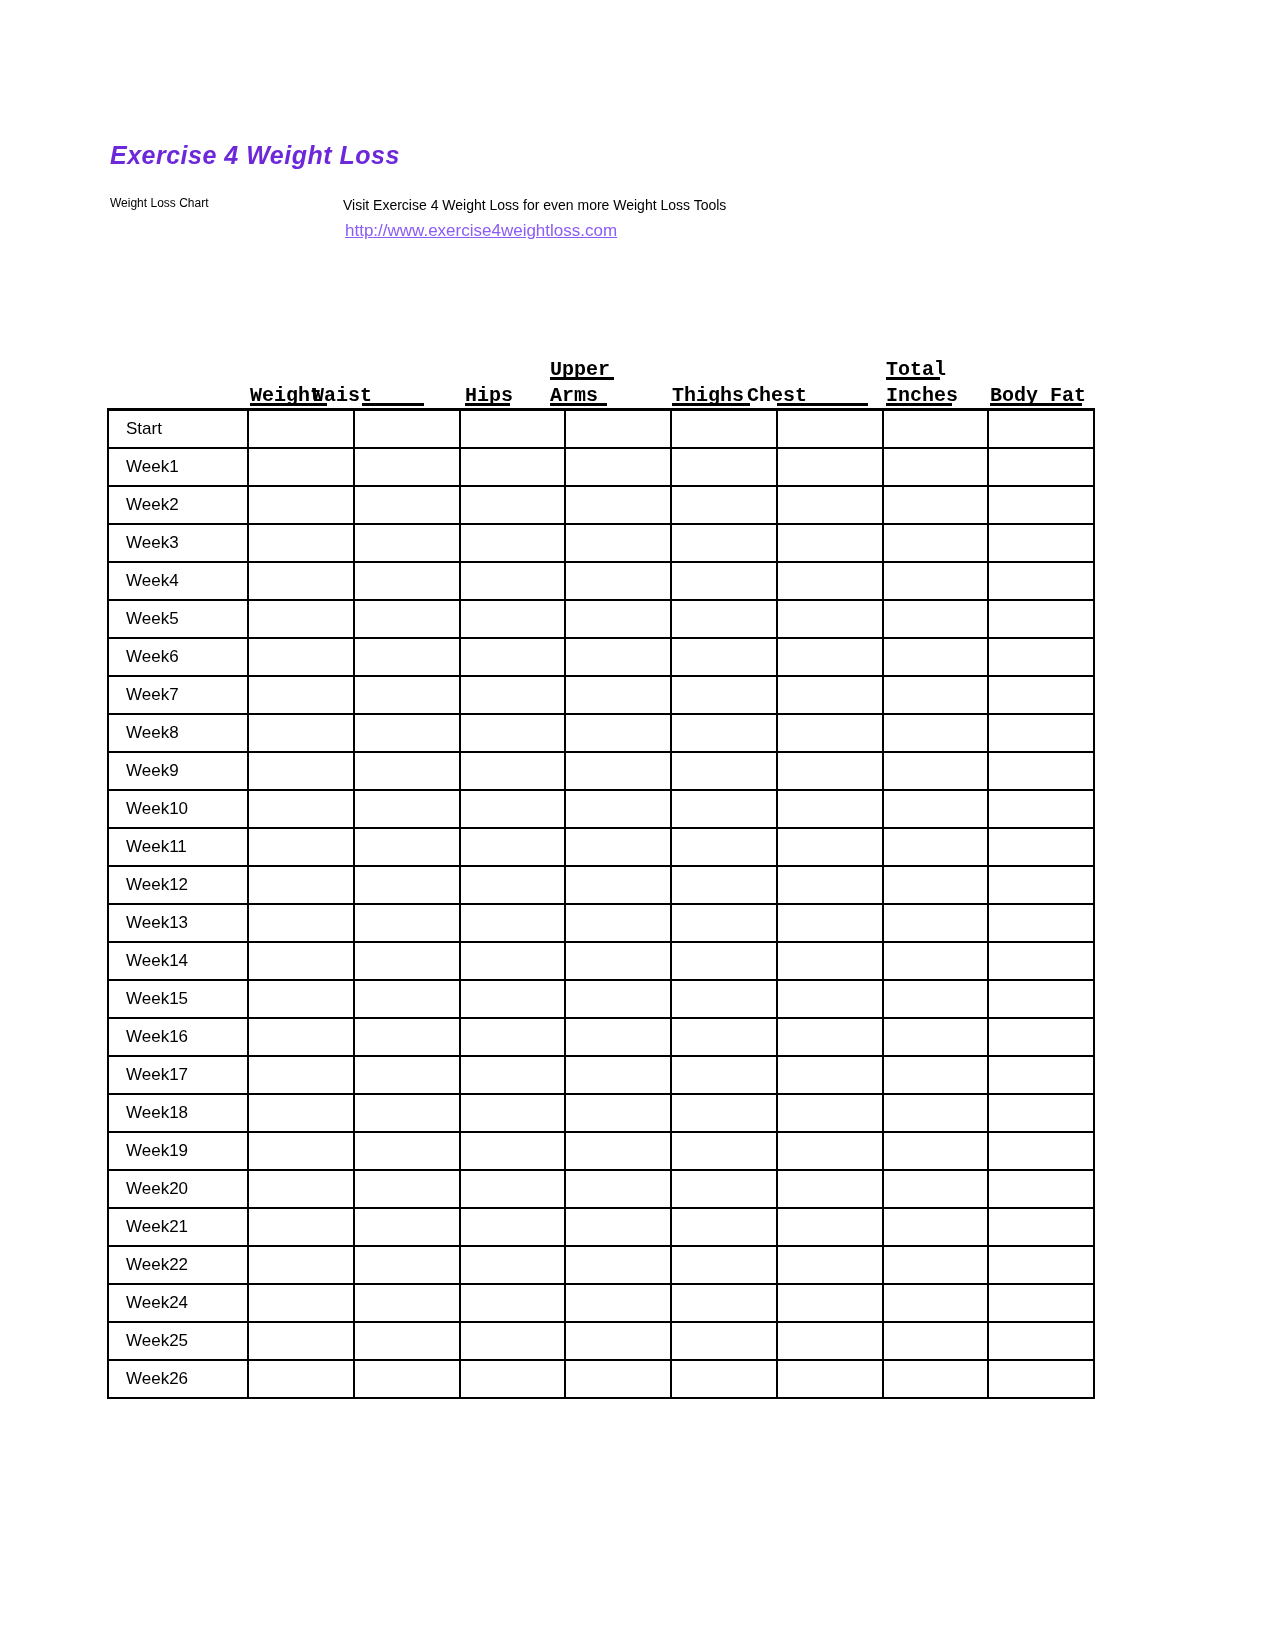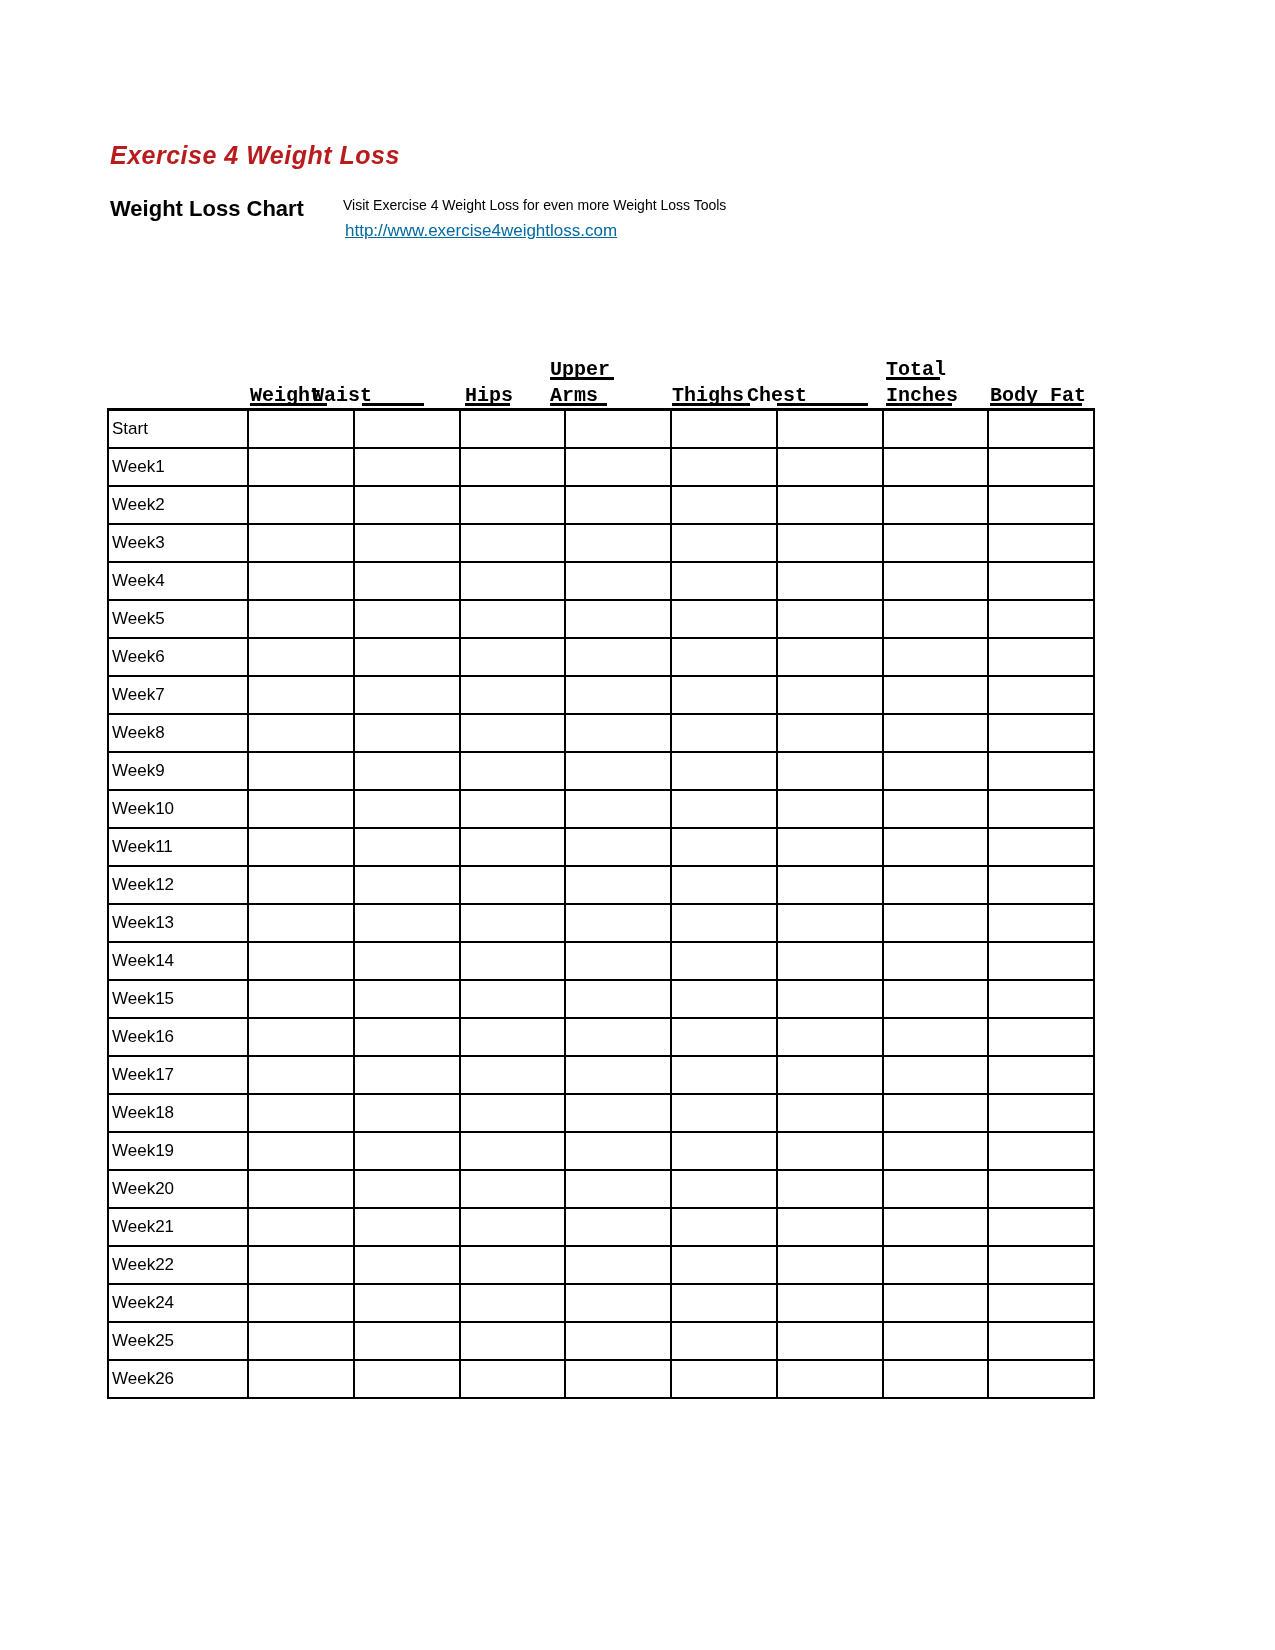--- a/index.html
+++ b/index.html
@@ -19,22 +19,22 @@
     top: 141px;
     font-size: 25px;
     font-weight: bold;
     font-style: italic;
     letter-spacing: 0.5px;
   }
   .section-label {
     position: absolute;
     left: 110px;
     top: 196px;
-    font-size: 22px;
-    font-weight: bold;
+    font-size: 12px;
+    font-weight: normal;
   }
   .intro-text {
     position: absolute;
     left: 343px;
     top: 197px;
     font-size: 14px;
   }
   .website-link {
     position: absolute;
     left: 345px;
@@ -71,35 +71,35 @@
     border-top: 3px solid #000;
   }
   table.tracking td {
     border: 2px solid #000;
     height: 38px;
     padding: 0;
   }
   table.tracking td.row-label {
     width: 140px;
     font-size: 17px;
-    padding-left: 3px;
+    padding-left: 17px;
     vertical-align: middle;
   }
   table.tracking td.row-label.italic { }
 </style>
 </head>
 <body>
 
 <div class="page">
 
-  <div class="page-title" style="color: #b91c1c;">Exercise 4 Weight Loss</div>
+  <div class="page-title" style="color: #6d28d9;">Exercise 4 Weight Loss</div>
 
   <div class="section-label">Weight Loss Chart</div>
   <div class="intro-text">Visit Exercise 4 Weight Loss for even more Weight Loss Tools</div>
-  <a class="website-link" href="#" style="color: #0369a1;">http://www.exercise4weightloss.com</a>
+  <a class="website-link" href="#" style="color: #8b5cf6;">http://www.exercise4weightloss.com</a>
 
   <div>
     <span class="hdr row-bottom" style="left:250px">Weight</span>
     <span class="hdr row-bottom" style="left:312px">Waist</span>
     <span class="hdr row-bottom" style="left:465px">Hips</span>
     <span class="hdr row-top" style="left:550px">Upper</span>
     <span class="hdr row-bottom" style="left:550px">Arms</span>
     <span class="hdr row-bottom" style="left:672px">Thighs</span>
     <span class="hdr row-bottom" style="left:747px">Chest</span>
     <span class="hdr row-top" style="left:886px">Total</span>

